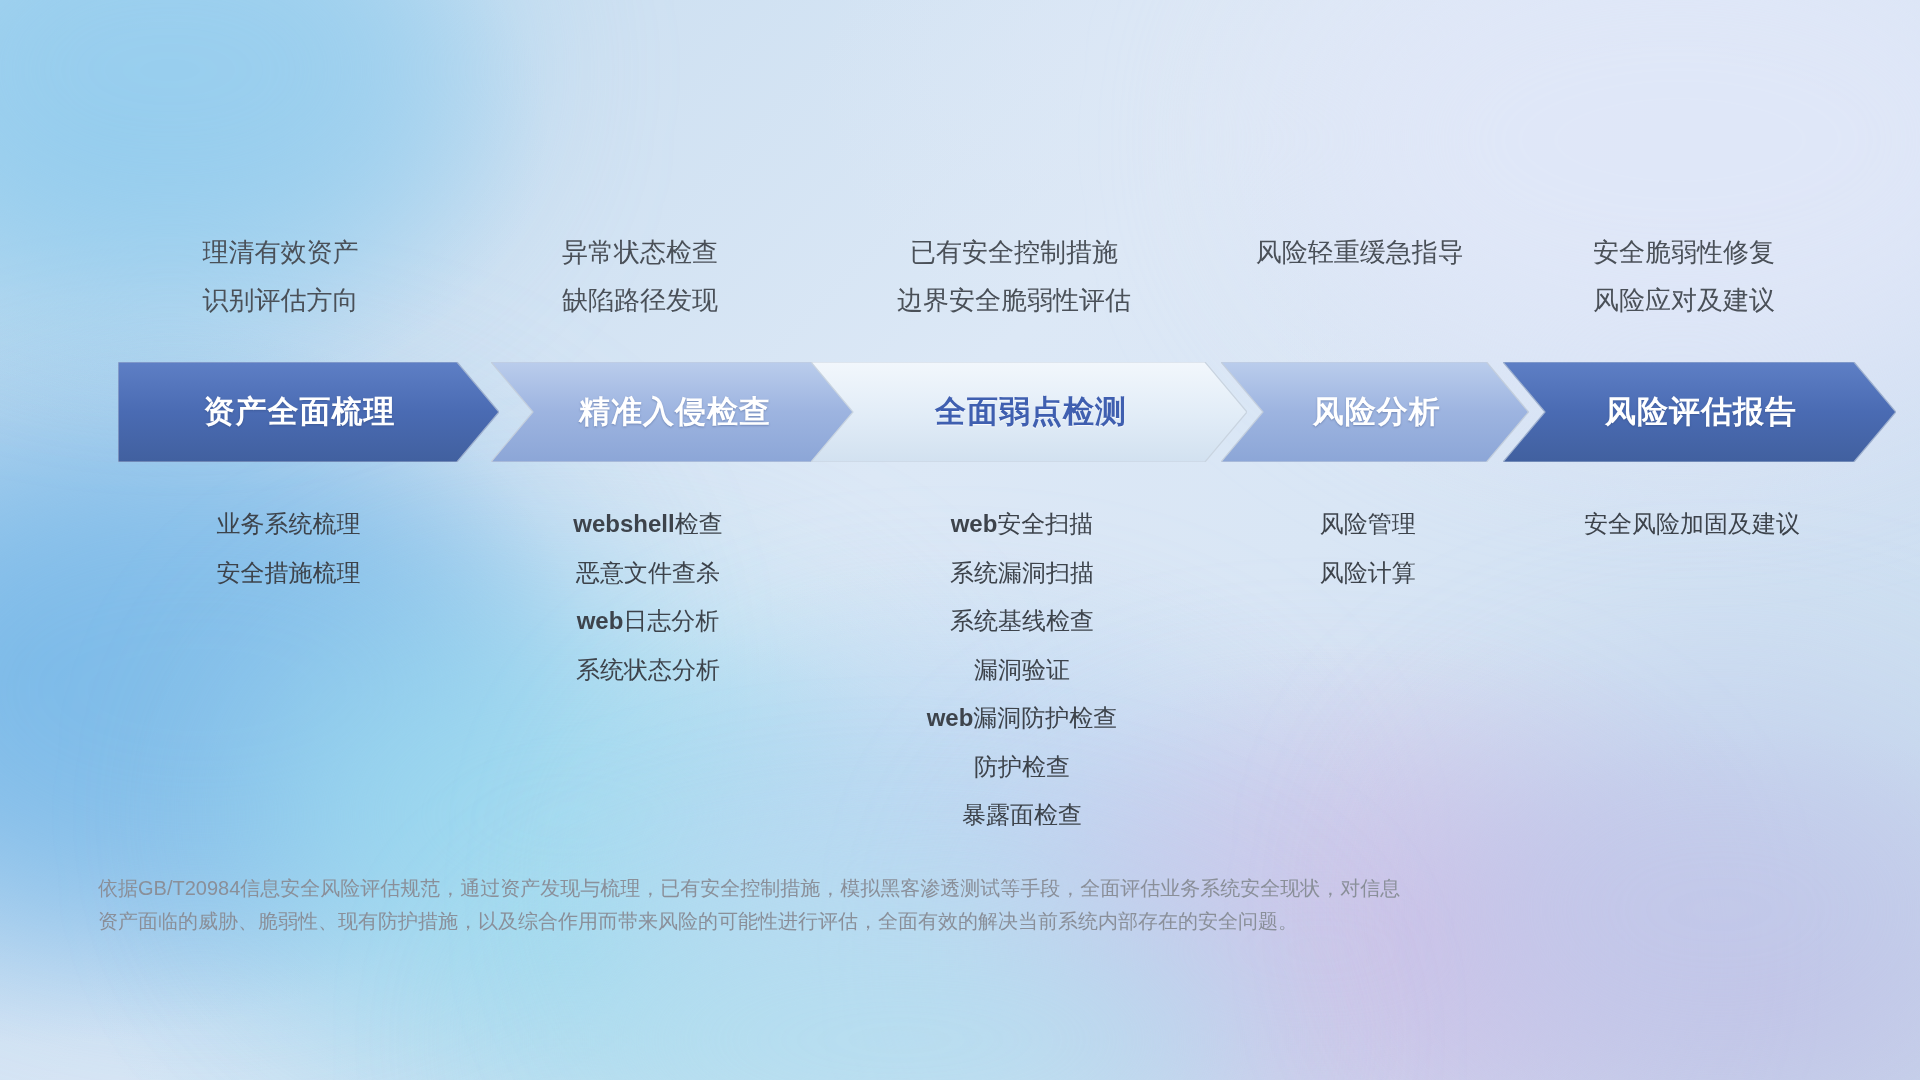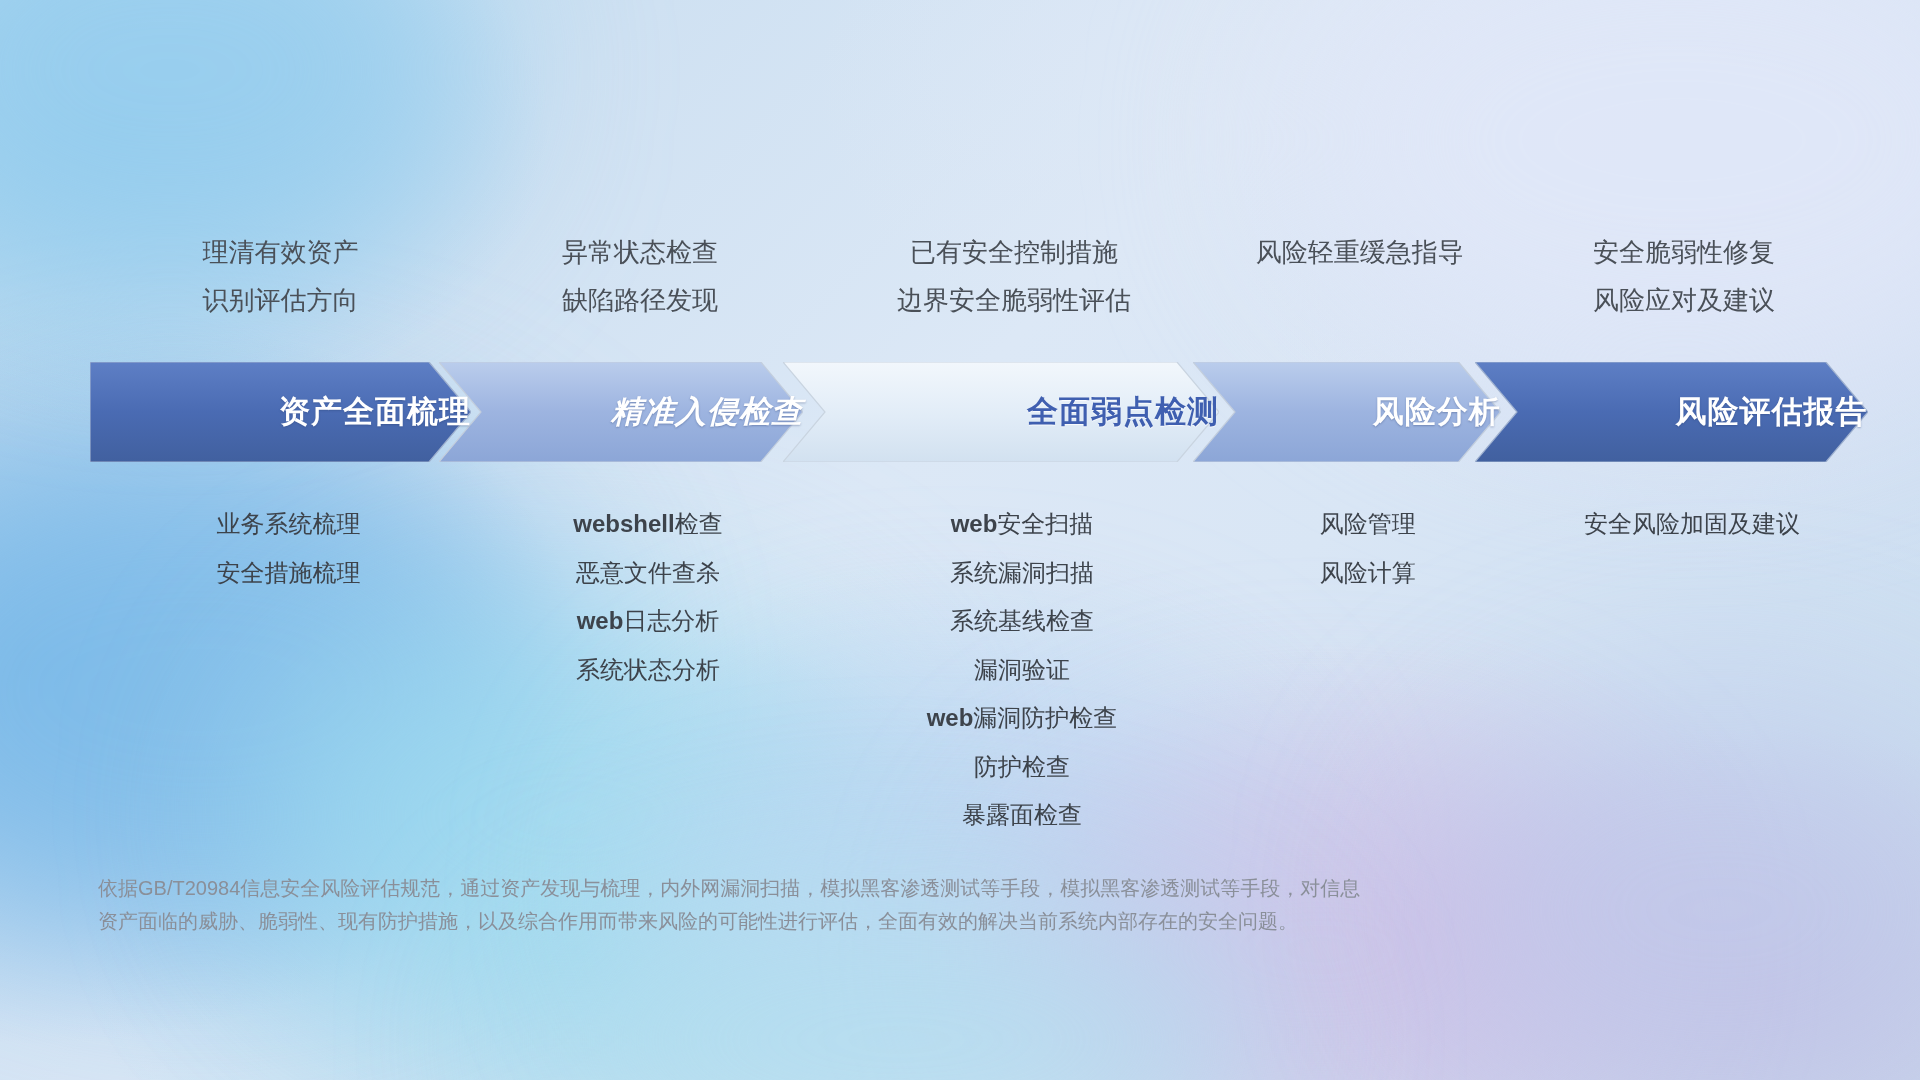--- a/index.html
+++ b/index.html
@@ -76,22 +76,23 @@
     top: 362px;
     width: 1760px;
     height: 100px;
   }
   .chev {
     position: absolute;
     top: 0;
     height: 100px;
     display: flex;
     align-items: center;
-    justify-content: flex-end;
+    justify-content: center;
     box-sizing: border-box;
+    margin-left: 28px;
   }
   .chev .shape {
     position: absolute;
     inset: 0;
   }
   .chev .label {
     position: relative;
     z-index: 3;
     font-size: 31px;
     font-weight: bold;
@@ -182,21 +183,21 @@
               <linearGradient id="g0" x1="0" y1="0" x2="0" y2="1">
                 <stop offset="0" stop-color="#5e7fc5"></stop>
                 <stop offset="0.5" stop-color="#4a6bb3"></stop>
                 <stop offset="1" stop-color="#41609f"></stop>
               </linearGradient>
             </defs>
             <path d="M0,0 L339.04,0 L381.04,50 L339.04,100 L0,100 Z" fill="url(#g0)" stroke="#9fb1cf" stroke-width="1.2"></path>
           </svg>
           <span class="label white" style="margin-left: -18px;">资产全面梳理</span>
         </div>
-        <div class="chev" style="left: 349px; width: 363.92px; font-style: italic;">
+        <div class="chev" style="left: 373px; width: 363.92px;">
           <svg class="shape" viewBox="0 0 363.92 100" preserveAspectRatio="none">
             <defs>
               <linearGradient id="g1" x1="0" y1="0" x2="0" y2="1">
                 <stop offset="0" stop-color="#bacdec"></stop>
                 <stop offset="0.5" stop-color="#9db4e0"></stop>
                 <stop offset="1" stop-color="#8ca6d7"></stop>
               </linearGradient>
             </defs>
             <path d="M0,0 L321.92,0 L363.92,50 L321.92,100 L0,100 L42,50 Z" fill="url(#g1)" stroke="#c3cedd" stroke-width="1.2"></path>
           </svg>
@@ -266,18 +267,18 @@
         <div class="bot-col" style="width: 281.6px; margin-left: 0px;">
           <div class="line">风险管理</div>
           <div class="line">风险计算</div>
         </div>
         <div class="bot-col" style="width: 366.96px; margin-left: 0px;">
           <div class="line">安全风险加固及建议</div>
         </div>
       </div>
 
     <div class="footnote">
-      <div class="fline">依据GB/T20984信息安全风险评估规范，通过资产发现与梳理，内外网漏洞扫描，模拟黑客渗透测试等手段，模拟黑客渗透测试等手段，对信息</div>
+      <div class="fline">依据GB/T20984信息安全风险评估规范，通过资产发现与梳理，已有安全控制措施，模拟黑客渗透测试等手段，全面评估业务系统安全现状，对信息</div>
       <div class="fline">资产面临的威胁、脆弱性、现有防护措施，以及综合作用而带来风险的可能性进行评估，全面有效的解决当前系统内部存在的安全问题。</div>
     </div>
 
   </div>
 </div>
 
 </body></html>

